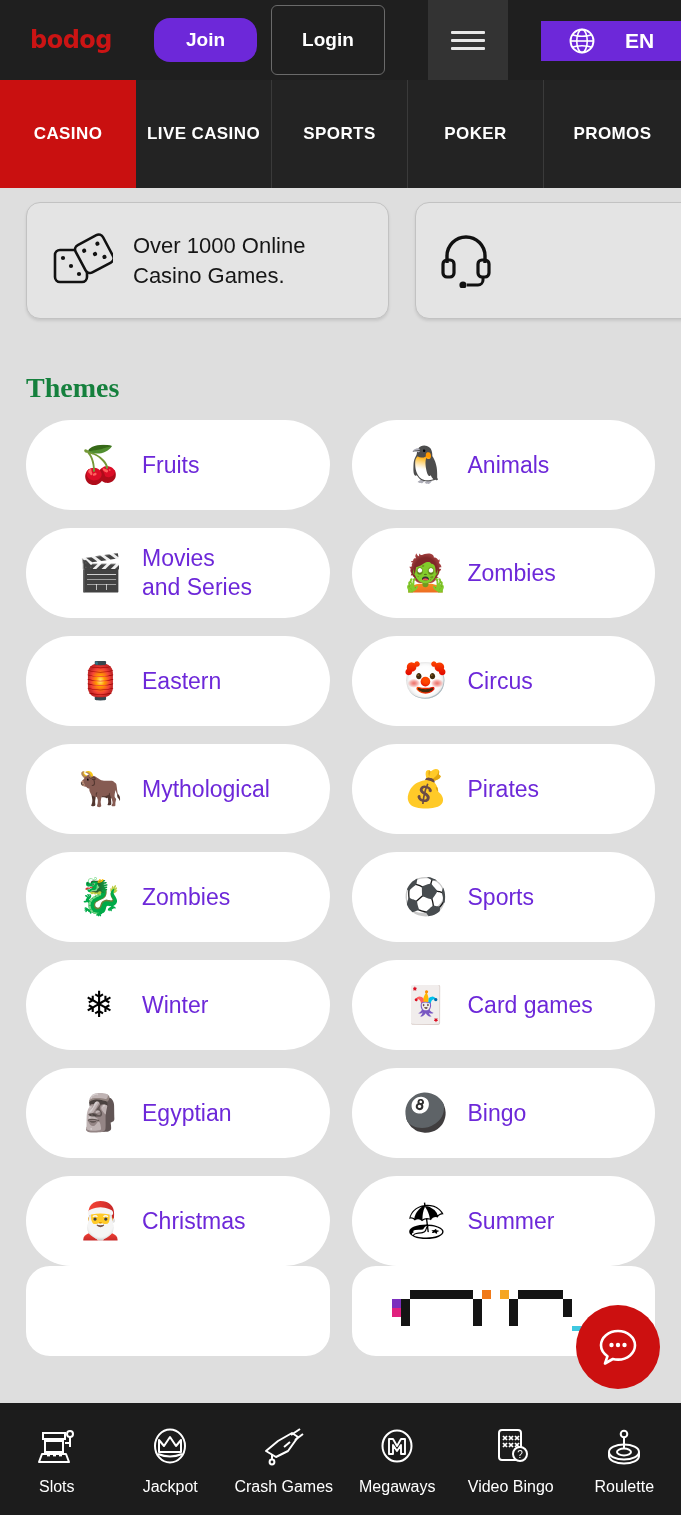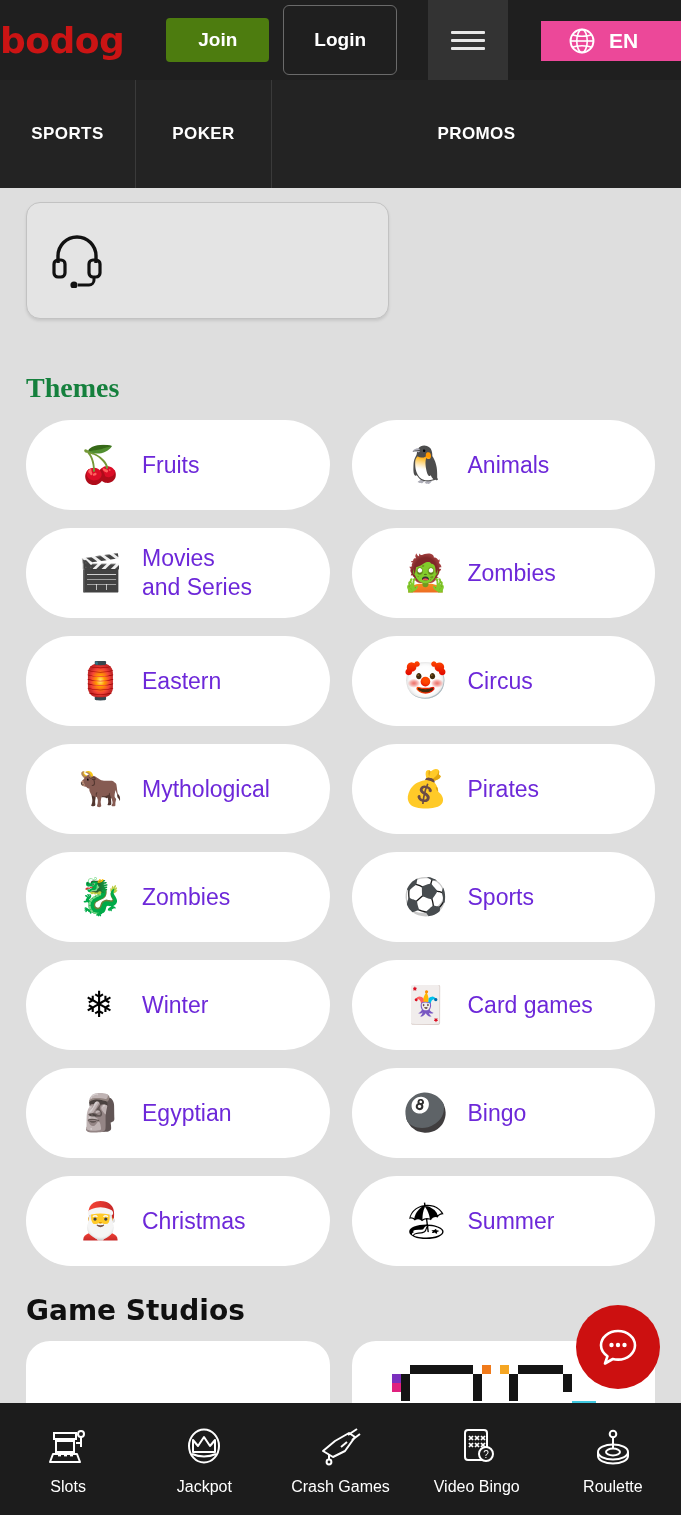--- a/index.html
+++ b/index.html
@@ -13,35 +13,36 @@
 
   
   .header {
     position: relative;
     height: 80px;
     background: #1f1f1f;
     display: flex;
     align-items: center;
   }
   .logo {
-    font-size: 36px;
+    margin-left: 30px;
+    font-size: 24px;
     font-weight: 700;
     color: #cb1414;
     letter-spacing: -0.5px;
     font-family: "DejaVu Sans", sans-serif;
   }
   .header-actions {
     display: flex; align-items: center; gap: 14px;
     margin-left: 42px;
   }
   .btn-join {
-    background: #4d7c0f;
+    background: #6d28d9;
     color: #fff;
     border: none;
-    border-radius: 4px;
+    border-radius: 16px;
     font-size: 19px;
     font-weight: 700;
     padding: 11px 32px;
     font-family: "Liberation Sans", sans-serif;
     cursor: pointer;
   }
   .btn-login {
     background: transparent;
     color: #fff;
     border: 1px solid #6a6a6a;
@@ -59,22 +60,22 @@
     display: flex; align-items: center; justify-content: center;
     cursor: pointer;
   }
   .hamburger-zone .bar {
     display: block; width: 34px; height: 3px; background: #e8e8e8; margin: 5px 0;
     border-radius: 1px;
   }
   .lang-zone {
     position: absolute; right: 0; top: 21px;
     height: 40px; width: 140px;
-    background: #ec4899;
-    display: flex; align-items: center; gap: 12px;
+    background: #6d28d9;
+    display: flex; align-items: center; gap: 28px;
     padding-left: 26px;
     cursor: pointer;
   }
   .lang-zone .label { color: #fff; font-size: 21px; font-weight: 700; }
 
   
   .navtabs { display: flex; height: 108px; background: #232323; }
   .navtab {
     flex: 1;
     display: flex; align-items: center; justify-content: center;
@@ -238,26 +239,47 @@
         <ellipse cx="12" cy="12" rx="4.2" ry="9.2" fill="none" stroke="#ffffff" stroke-width="1.3"></ellipse>
         <line x1="2.8" y1="12" x2="21.2" y2="12" stroke="#ffffff" stroke-width="1.3"></line>
         <path d="M4.3 6.8 C7.5 8.6, 16.5 8.6, 19.7 6.8" fill="none" stroke="#ffffff" stroke-width="1.2"></path>
         <path d="M4.3 17.2 C7.5 15.4, 16.5 15.4, 19.7 17.2" fill="none" stroke="#ffffff" stroke-width="1.2"></path>
       </svg>
       <span class="label">EN</span>
     </div>
   </div>
 
   <div class="navtabs">
+    <div class="navtab tab-casino active">CASINO</div>
+    <div class="navtab tab-live">LIVE CASINO</div>
     <div class="navtab tab-sports">SPORTS</div>
     <div class="navtab tab-poker">POKER</div>
     <div class="navtab tab-promos">PROMOS</div>
   </div>
 
   <div class="info-strip">
+    <div class="info-card">
+      <span class="icon">
+        <svg width="62" height="58" viewBox="0 0 62 58">
+          <rect x="4" y="20" width="32" height="32" rx="5" fill="none" stroke="#111" stroke-width="2.6"></rect>
+          <circle cx="12" cy="28" r="2.1" fill="#111"></circle>
+          <circle cx="20" cy="36" r="2.1" fill="#111"></circle>
+          <circle cx="28" cy="44" r="2.1" fill="#111"></circle>
+          <g transform="rotate(-28 44 24)">
+            <rect x="28" y="8" width="31" height="31" rx="5" fill="#e4e4e4" stroke="#111" stroke-width="2.6"></rect>
+            <circle cx="36" cy="16" r="2.1" fill="#111"></circle>
+            <circle cx="44" cy="24" r="2.1" fill="#111"></circle>
+            <circle cx="51" cy="31" r="2.1" fill="#111"></circle>
+            <circle cx="51" cy="16" r="2.1" fill="#111"></circle>
+          </g>
+        </svg>
+      </span>
+      <span class="text" style="white-space:pre-line">Over 1000 Online
+Casino Games.</span>
+    </div>
     <div class="info-card">
       <span class="icon">
         <svg width="52" height="58" viewBox="0 0 52 58">
           <path d="M7 33 V26 A19 19 0 0 1 45 26 V33" fill="none" stroke="#111" stroke-width="3.4"></path>
           <rect x="3" y="30" width="11" height="17" rx="4" fill="none" stroke="#111" stroke-width="3.2"></rect>
           <rect x="38" y="30" width="11" height="17" rx="4" fill="none" stroke="#111" stroke-width="3.2"></rect>
           <path d="M43 47 V50 A5 5 0 0 1 38 55 H27" fill="none" stroke="#111" stroke-width="3"></path>
           <circle cx="23" cy="55" r="3.6" fill="#111"></circle>
         </svg>
       </span>
@@ -326,21 +348,20 @@
     <div class="theme-card">
       <span class="emoji">🎅</span>
       <span class="label">Christmas</span>
     </div>
     <div class="theme-card">
       <span class="emoji">🏖</span>
       <span class="label">Summer</span>
     </div>
   </div>
 
-  <div class="studios-title">Game Studios</div>
   <div class="studio-grid">
     <div class="studio-card"></div>
     <div class="studio-card">
       <svg class="pixel-logo" width="230" height="62" viewBox="0 0 230 62">
         <g fill="#141414">
           <rect x="22" y="10" width="9" height="9"></rect>
             <rect x="31" y="10" width="9" height="9"></rect>
           <rect x="40" y="10" width="9" height="9"></rect>
             <rect x="49" y="10" width="9" height="9"></rect>
           <rect x="58" y="10" width="9" height="9"></rect>
@@ -410,20 +431,27 @@
         <line x1="33" y1="12" x2="42" y2="6" stroke="#fff" stroke-width="2"></line>
         <line x1="37" y1="17" x2="45" y2="11" stroke="#fff" stroke-width="2"></line>
         <line x1="14" y1="31" x2="14" y2="37" stroke="#fff" stroke-width="2"></line>
         <circle cx="14" cy="39" r="2.4" fill="none" stroke="#fff" stroke-width="2"></circle>
         <line x1="32" y1="19" x2="26" y2="24" stroke="#fff" stroke-width="2"></line>
       </svg>
       <span class="blabel">Crash Games</span>
     </div>
     <div class="bnav-item">
       <svg width="46" height="46" viewBox="0 0 46 46">
+        <ellipse cx="23" cy="23" rx="14.5" ry="15.5" fill="none" stroke="#fff" stroke-width="2"></ellipse>
+        <path d="M15 31 V16 H19 L23 23 L27 16 H31 V31 H27 V22 L23 28 L19 22 V31 Z" fill="none" stroke="#fff" stroke-width="1.9" stroke-linejoin="round"></path>
+      </svg>
+      <span class="blabel">Megaways</span>
+    </div>
+    <div class="bnav-item">
+      <svg width="46" height="46" viewBox="0 0 46 46">
         <rect x="11" y="7" width="22" height="30" rx="3" fill="none" stroke="#fff" stroke-width="2"></rect>
         <g stroke="#fff" stroke-width="1.7">
           <line x1="15" y1="13" x2="19" y2="17"></line>
             <line x1="19" y1="13" x2="15" y2="17"></line>
           <line x1="21" y1="13" x2="25" y2="17"></line>
             <line x1="25" y1="13" x2="21" y2="17"></line>
           <line x1="27" y1="13" x2="31" y2="17"></line>
             <line x1="31" y1="13" x2="27" y2="17"></line>
           <line x1="15" y1="20" x2="19" y2="24"></line>
             <line x1="19" y1="20" x2="15" y2="24"></line>

